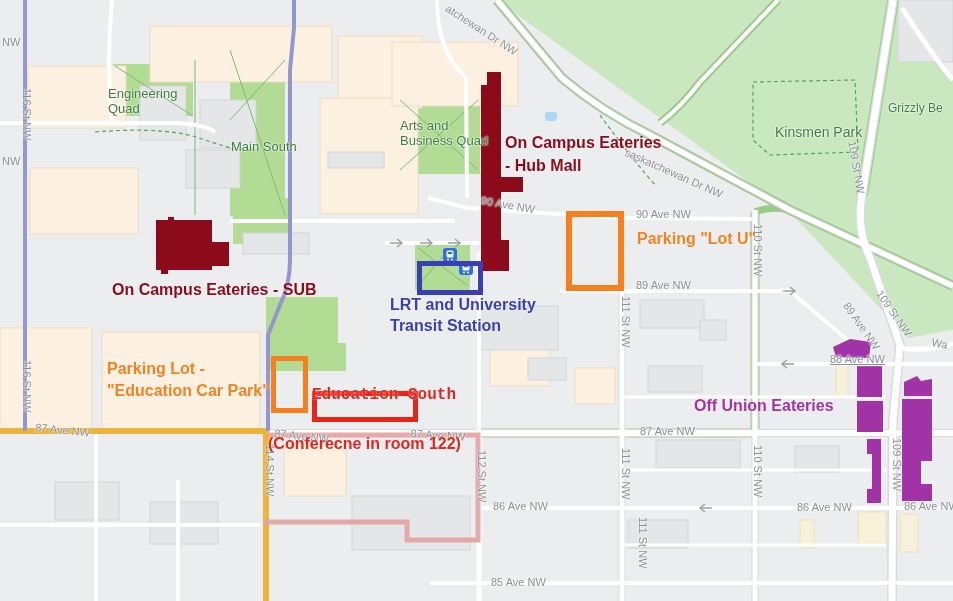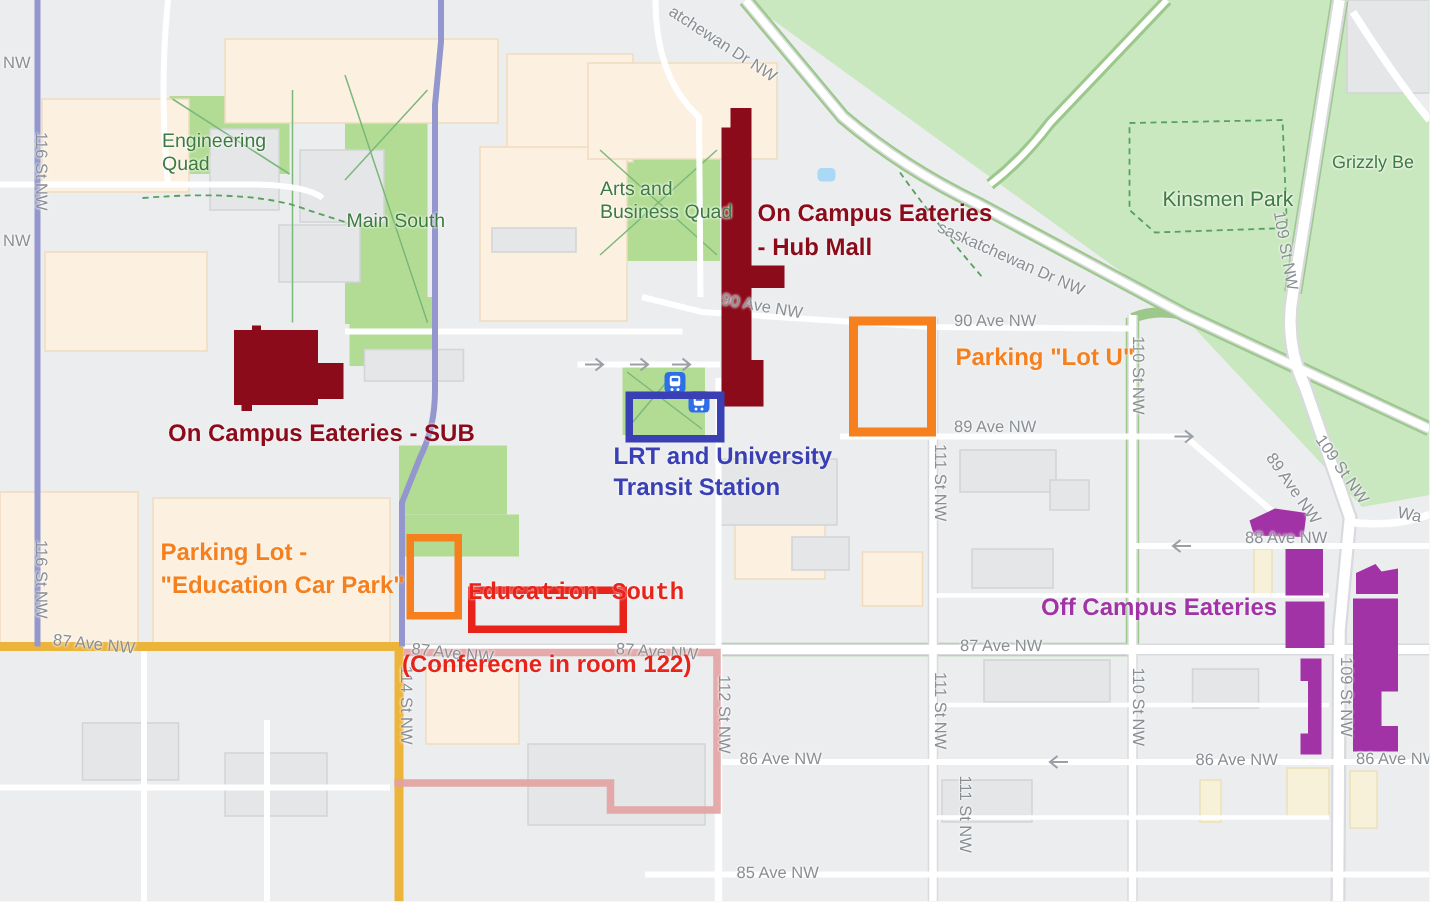--- a/index.html
+++ b/index.html
@@ -11,21 +11,21 @@
           text-shadow:0 0 2px #fff,0 0 2px #fff;transform-origin:0 0;}
   .alabel{position:absolute;font-size:13px;color:#3e7b40;white-space:nowrap;
           text-shadow:0 0 2px #fff,0 0 2px #fff;transform-origin:0 0;}
   .alabel.center{text-align:left;white-space:normal;line-height:15px;}
   
   .ann{position:absolute;font-size:16px;font-weight:bold;white-space:nowrap;
        text-shadow:0 0 2px rgba(255,255,255,.85);}
   .c-maroon{color:#8b0b1a;}
   .c-orange{color:#f5801d;}
   .c-red{color:#e8231a;}
-  .c-blue{color:#3a40b4;margin-left:19px;}
+  .c-blue{color:#3a40b4;}
   .c-purple{color:#a133a7;}
   .annbox{position:absolute;background:transparent;}
   .box-orange{border:6px solid #f5801d;}
   .box-red{border:5px solid #e8231a;}
   .box-blue{border:5px solid #3a40b4;}
 </style>
 </head>
 <body>
 
 <div class="map">
@@ -209,21 +209,21 @@
   <div class="slabel" style="left:764px;top:445px;transform:rotate(90deg);">110 St NW</div>
   <div class="slabel" style="left:858px;top:140px;transform:rotate(80deg);">109 St NW</div>
   <div class="slabel" style="left:884px;top:288px;transform:rotate(55deg);">109 St NW</div>
   <div class="slabel" style="left:903px;top:438px;transform:rotate(90deg);">109 St NW</div>
   <div class="slabel" style="left:450px;top:2px;transform:rotate(33deg);">atchewan Dr NW</div>
   <div class="slabel" style="left:628px;top:146px;transform:rotate(24deg);">saskatchewan Dr NW</div>
   <div class="slabel" style="left:482px;top:194px;transform:rotate(10deg);">90 Ave NW</div>
   <div class="slabel" style="left:636px;top:208px;">90 Ave NW</div>
   <div class="slabel" style="left:636px;top:279px;">89 Ave NW</div>
   <div class="slabel" style="left:851px;top:300px;transform:rotate(55deg);">89 Ave NW</div>
-  <div class="slabel" style="left:830px;top:353px;">88 Ave NW</div>
+  <div class="slabel" style="left:830px;top:353px;text-decoration:underline;">88 Ave NW</div>
   <div class="slabel" style="left:36px;top:421px;transform:rotate(6deg);">87 Ave NW</div>
   <div class="slabel" style="left:275px;top:427px;transform:rotate(6deg);">87 Ave NW</div>
   <div class="slabel" style="left:411px;top:427px;transform:rotate(4deg);">87 Ave NW</div>
   <div class="slabel" style="left:640px;top:425px;">87 Ave NW</div>
   <div class="slabel" style="left:493px;top:500px;">86 Ave NW</div>
   <div class="slabel" style="left:797px;top:501px;">86 Ave NW</div>
   <div class="slabel" style="left:904px;top:500px;">86 Ave NW</div>
   <div class="slabel" style="left:491px;top:576px;">85 Ave NW</div>
   <div class="slabel" style="left:933px;top:336px;transform:rotate(12deg);">Wa</div>
 
@@ -241,15 +241,15 @@
   <div class="ann c-maroon" style="left:505px;top:134px;">On Campus Eateries</div>
   <div class="ann c-maroon" style="left:505px;top:157px;">- Hub Mall</div>
   <div class="ann c-maroon" style="left:112px;top:281px;">On Campus Eateries - SUB</div>
   <div class="ann c-blue" style="left:390px;top:296px;">LRT and University</div>
   <div class="ann c-blue" style="left:390px;top:317px;">Transit Station</div>
   <div class="ann c-orange" style="left:637px;top:230px;">Parking "Lot U"</div>
   <div class="ann c-orange" style="left:107px;top:360px;">Parking Lot -</div>
   <div class="ann c-orange" style="left:107px;top:382px;">"Education Car Park"</div>
   <div class="ann c-red" style="left:312px;top:386px;font-family:Liberation Mono, monospace;">Education South</div>
   <div class="ann c-red" style="left:268px;top:435px;">(Conferecne in room 122)</div>
-  <div class="ann c-purple" style="left:694px;top:397px;">Off Campus Eateries</div>
+  <div class="ann c-purple" style="left:694px;top:397px;">Off Union Eateries</div>
 
 </div>
 
 </body></html>

